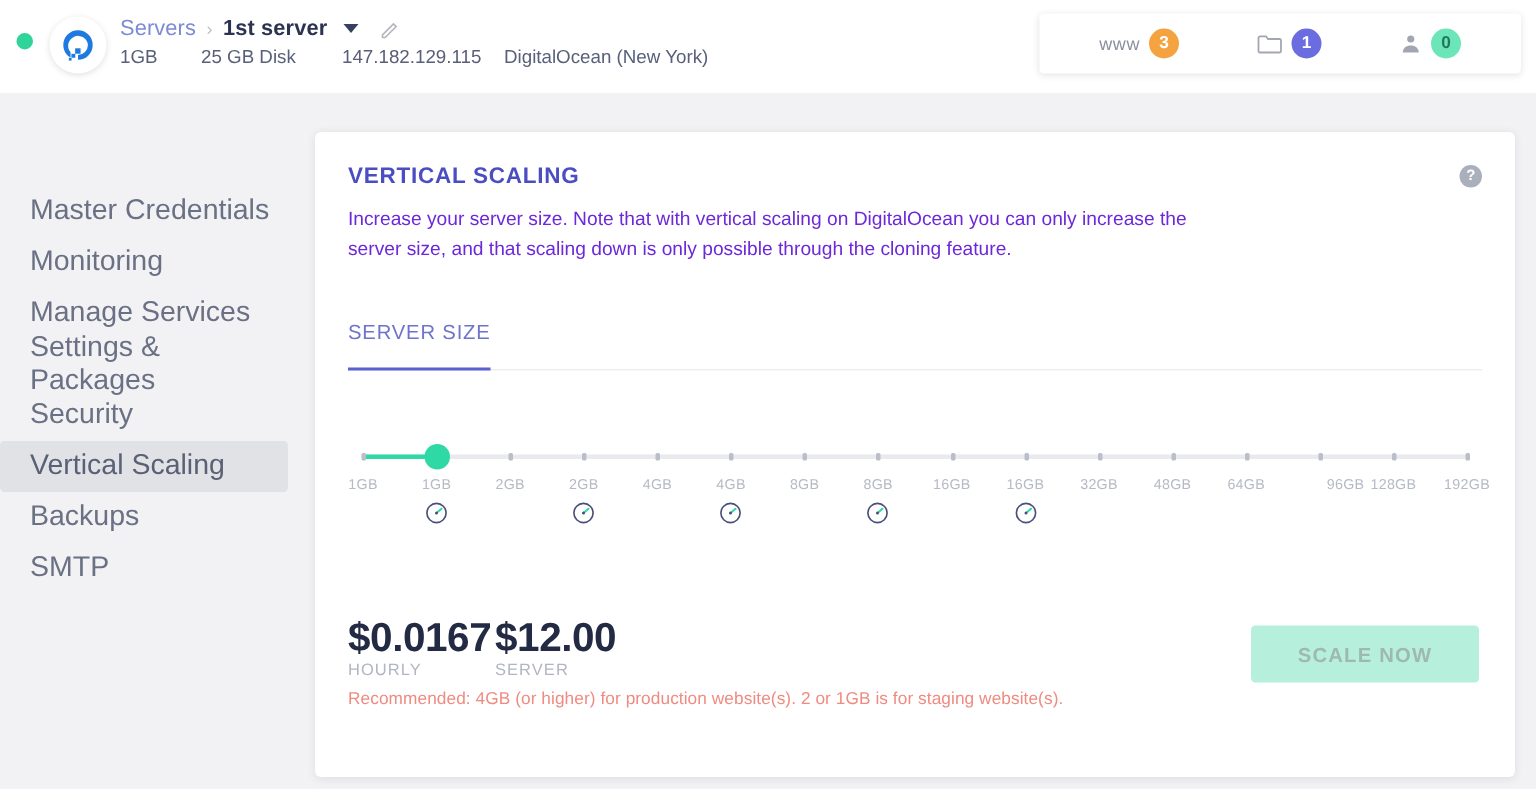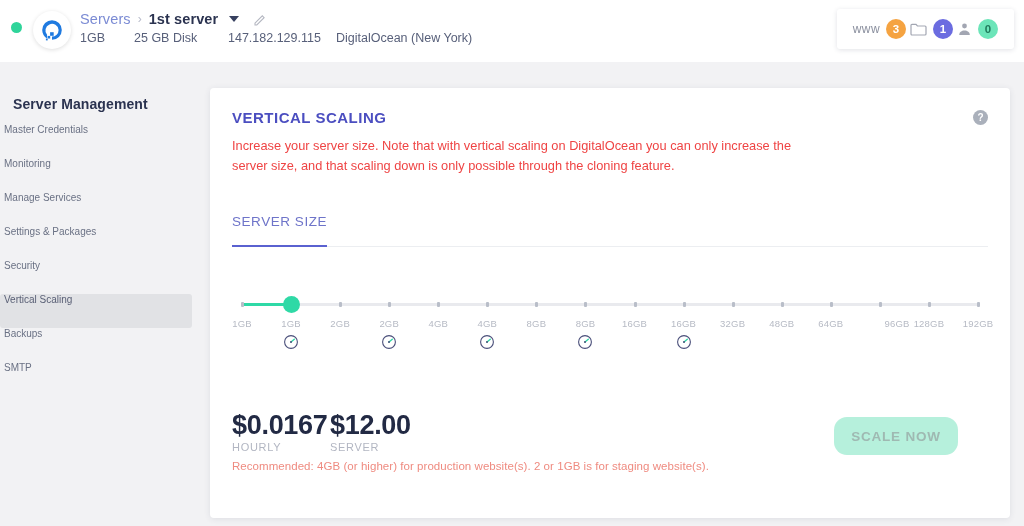--- a/index.html
+++ b/index.html
@@ -103,21 +103,21 @@
     background: #ffffff;
     border-radius: 3px;
     box-shadow: 0 1px 5px rgba(40,50,80,0.14);
     display: flex;
     align-items: center;
     padding: 0 14px;
   }
   .badge-group {
     display: flex;
     align-items: center;
-    margin: 0 2px;
+    margin: 0 26px;
   }
   .badge-www {
     font-size: 12px;
     color: #8a8f9e;
     letter-spacing: .4px;
     margin-right: 6px;
   }
   .badge-num {
     width: 20px; height: 20px;
     border-radius: 50%;
@@ -149,22 +149,23 @@
   }
   .sb-list {
     position: absolute;
     left: 0; top: 62px;
     width: 192px;
     list-style: none;
   }
   .sb-item {
     height: 34px;
     display: flex;
-    padding-left: 4px;
-    font-size: 10px;
+    align-items: center;
+    padding-left: 20px;
+    font-size: 19px;
     color: #6a7184;
     border-radius: 3px;
     cursor: pointer;
   }
   .sb-item.active {
     background: #e1e2e5;
     color: #5a6076;
   }
 
   
@@ -200,21 +201,21 @@
     justify-content: center;
     cursor: pointer;
   }
 
   .card-desc {
     position: absolute;
     left: 22px; top: 48px;
     width: 560px;
     font-size: 12.8px;
     line-height: 20px;
-    color: #ef4444;
+    color: #6d28d9;
   }
 
   
   .tabs {
     position: absolute;
     left: 22px; top: 126px;
     width: 756px;
     height: 33px;
     border-bottom: 1px solid #eceef1;
   }
@@ -313,24 +314,24 @@
   .price-label {
     font-size: 11px;
     color: #b2b6c2;
     letter-spacing: .7px;
     margin-top: 1px;
   }
 
   .scale-btn {
     position: absolute;
     left: 624px; top: 329px;
-    width: 124px; height: 38px;
+    width: 152px; height: 38px;
     background: #b6f0dc;
     border: none;
-    border-radius: 13px;
+    border-radius: 3px;
     color: #9fb9b2;
     font-size: 13.5px;
     font-weight: bold;
     letter-spacing: .8px;
     font-family: "Liberation Sans", sans-serif;
     cursor: not-allowed;
   }
 </style>
 </head>
 <body>
@@ -390,21 +391,20 @@
           <path d="M2.2 13c0-3 2.4-4.6 5.3-4.6S12.8 10 12.8 13z" fill="#6a7184"></path>
         </svg>
       </span>
       <span class="badge-num green">0</span>
     </div>
 
   </div>
 </div>
 
 <nav class="sidebar">
-  <div class="sb-title">Server Management</div>
   <ul class="sb-list" id="sb-list">
       <li class="sb-item">
         <span>Master Credentials</span>
       </li>
       <li class="sb-item">
         <span>Monitoring</span>
       </li>
       <li class="sb-item">
         <span>Manage Services</span>
       </li>

